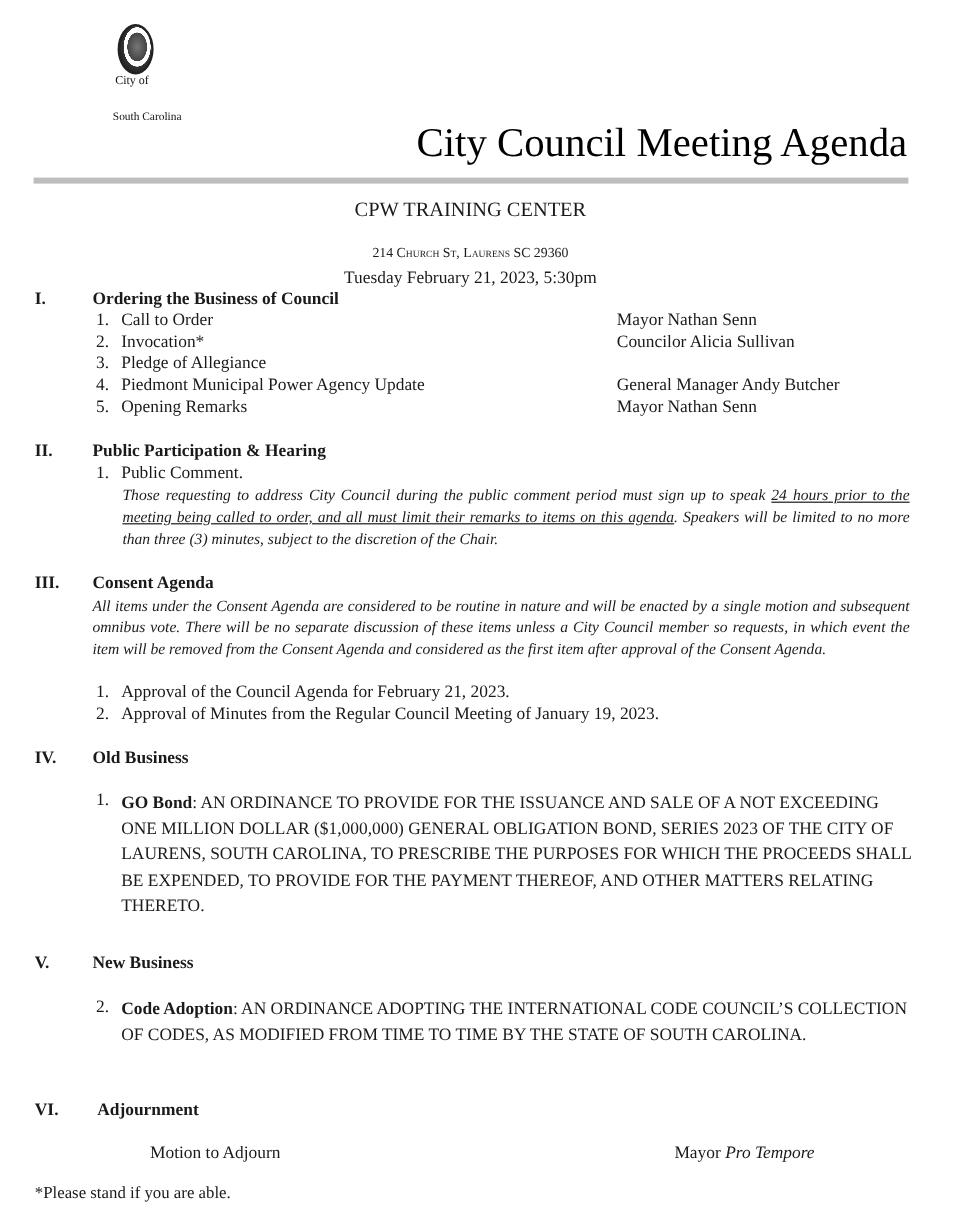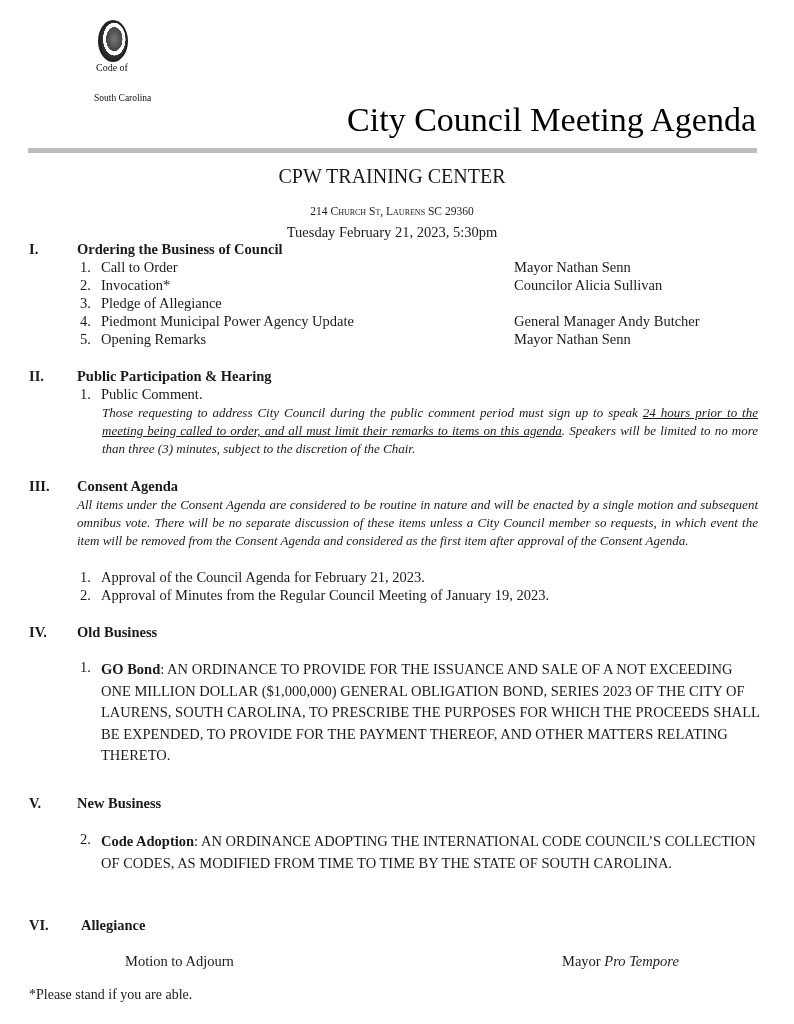--- a/index.html
+++ b/index.html
@@ -21,21 +21,21 @@
     position: absolute; left: 0px; top: 38px; font-size: 38px; font-style: italic;
     font-family: "DejaVu Serif", serif; letter-spacing: -1px; color: #111; line-height: 1;
   }
   .logo .laurens .cap { font-size: 44px; }
   .logo .sc { position: absolute; left: 68px; top: 75px; font-size: 9.5px; color: #111; white-space: nowrap; }
 
   .title { right: 38px; top: 101px; font-size: 34px; color: #000000; white-space: nowrap; }
   .rule { left: 28px; top: 148px; width: 729px; height: 5px; background: #bdbdbd; }
 
   .center-block { left: 0; width: 784px; text-align: center; }
-  .venue { top: 165px; font-size: 20px; }
+  .venue { top: 165px; font-size: 17px; }
   .address { top: 205px; font-size: 11.5px; font-variant: small-caps; }
   .datetime { top: 205px; font-size: 14.5px; margin-top: 19px; }
 
   .sec-num { left: 29px; font-size: 14.5px; font-weight: bold; }
   .sec-title { left: 77px; font-size: 14.5px; font-weight: bold; }
   .item-num { font-size: 14.5px; }
   .item-text { font-size: 14.5px; white-space: nowrap; }
   .presenter { left: 514px; font-size: 14.5px; white-space: nowrap; }
   .para {
     left: 102px; width: 656px; font-size: 13px; font-style: italic; line-height: 18px;
@@ -47,21 +47,21 @@
     left: 101px; width: 660px; font-size: 14.5px; line-height: 21.5px;
   }
   .ordinance b { font-weight: bold; }
   .footer { left: 29px; top: 987px; font-size: 14px; }
 </style>
 </head>
 <body>
 
 <div class="abs logo">
   <div class="portrait"></div>
-  <span class="cityof">Code of</span>
+  <span class="cityof">City of</span>
   <span class="sc">South Carolina</span>
 </div>
 
 <div class="abs title">City Council Meeting Agenda</div>
 <div class="abs rule"></div>
 
 <div class="abs center-block venue">CPW TRAINING CENTER</div>
 <div class="abs center-block address">214 Church St, Laurens SC 29360</div>
 <div class="abs center-block datetime">Tuesday February 21, 2023, 5:30pm</div>
 
@@ -121,19 +121,19 @@
 </div>
 
 <div class="abs sec-num" style="top:795px">V.</div>
 <div class="abs sec-title" style="top:795px">New Business</div>
 <div>
   <span class="abs item-num" style="left:80px;top:831px">2.</span>
   <div class="abs ordinance" style="top:831px"><b>Code Adoption</b><span>: AN ORDINANCE ADOPTING THE INTERNATIONAL CODE COUNCIL’S COLLECTION OF CODES, AS MODIFIED FROM TIME TO TIME BY THE STATE OF SOUTH CAROLINA.</span></div>
 </div>
 
 <div class="abs sec-num" style="top:917px">VI.</div>
-<div class="abs sec-title" style="top:917px;left:81px">Allegiance</div>
+<div class="abs sec-title" style="top:917px;left:81px">Adjournment</div>
 <div>
   <span class="abs item-text" style="left:125px;top:953px">Motion to Adjourn</span>
   <span class="abs item-text" style="left:562px;top:953px"><span>Mayor </span><i>Pro Tempore</i></span>
 </div>
 
 <div class="abs footer">*Please stand if you are able.</div>
 
 </body></html>

